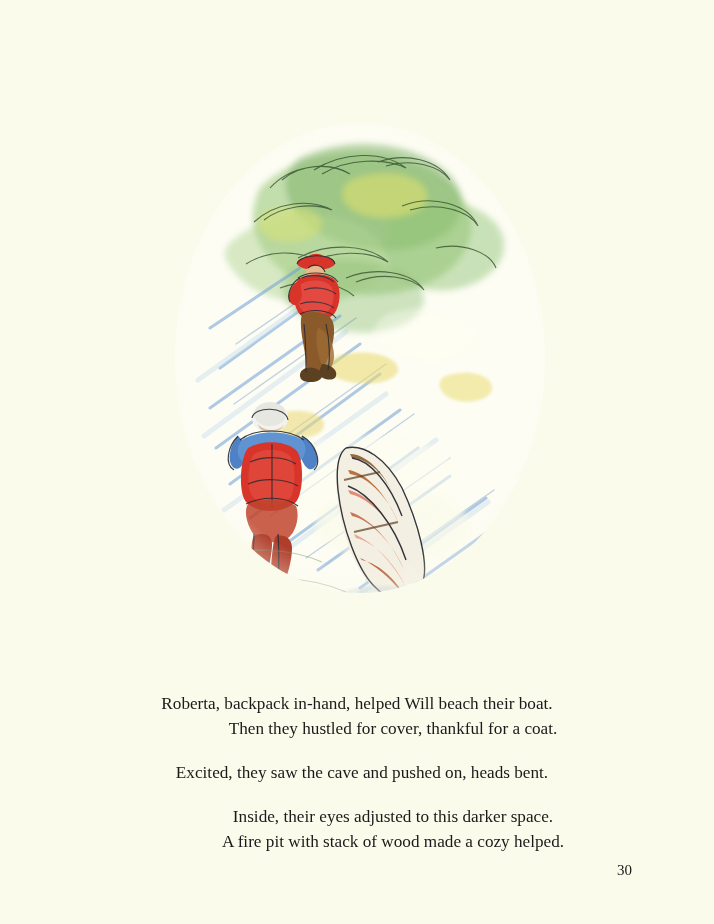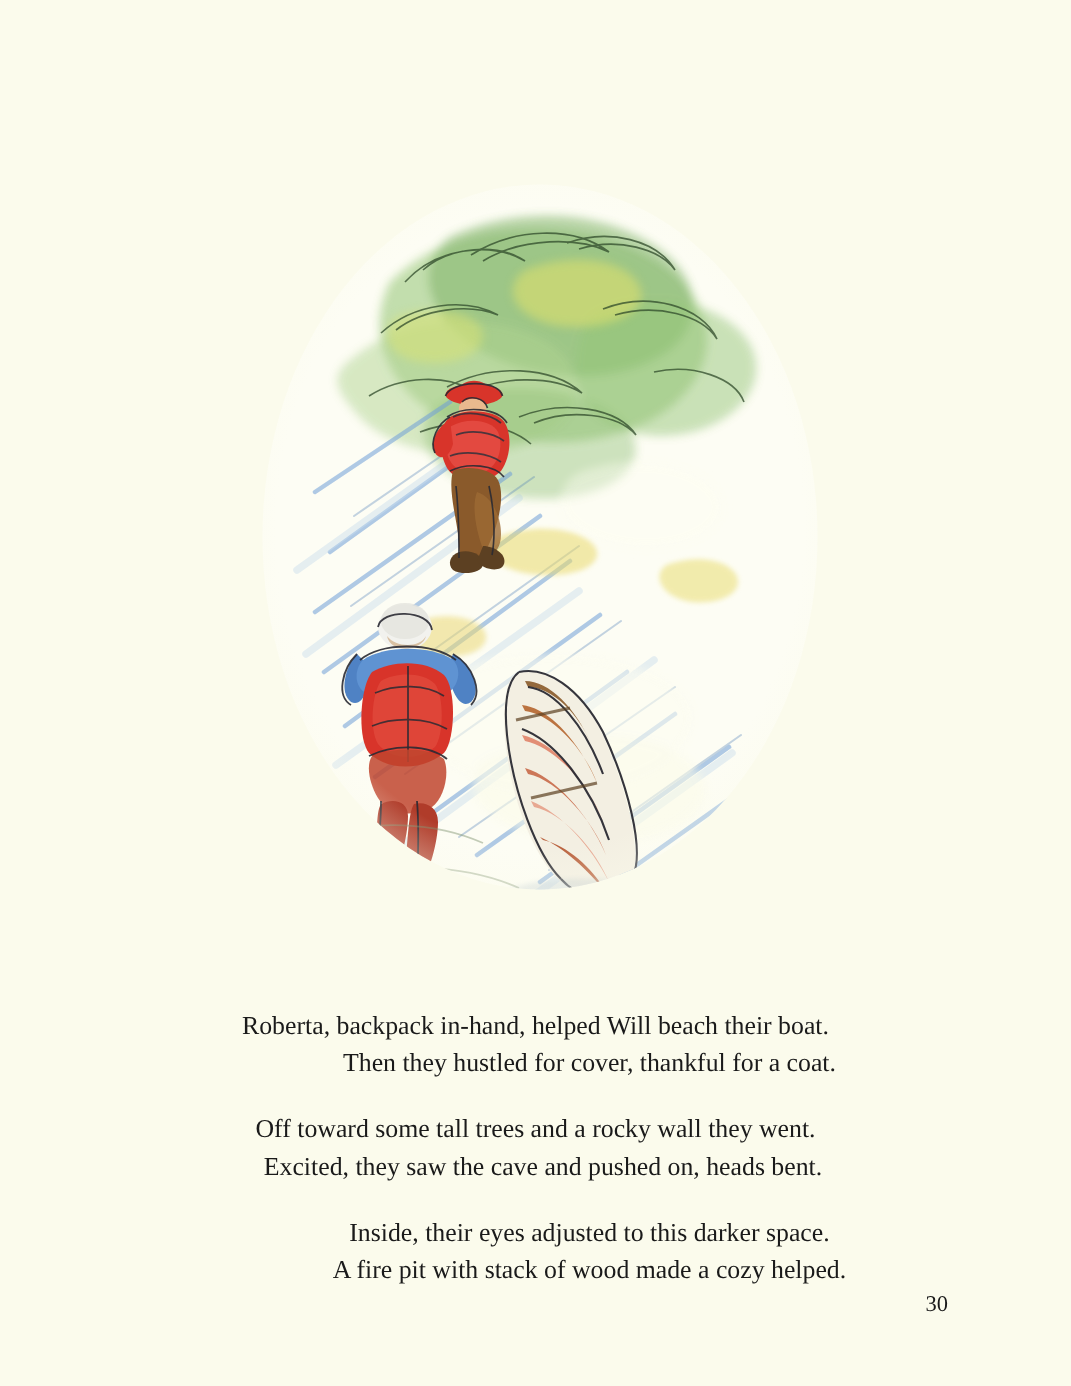--- a/index.html
+++ b/index.html
@@ -32,21 +32,21 @@
   .illustration svg {
     display: block;
     width: 100%;
     height: 100%;
   }
 
   
   .poem {
     position: absolute;
     left: 0;
-    top: 672px;
+    top: 692px;
     width: 714px;
     text-align: center;
     font-size: 17.2px;
     color: #1a1a1a;
     line-height: 1.45;
   }
   .stanza {
     margin: 0 0 19px 0;
   }
   .stanza:last-child {
@@ -287,21 +287,20 @@
       </g>
     </svg>
   </div>
 
   <div class="poem">
     <p class="stanza">
       <span class="line">Roberta, backpack in-hand, helped Will beach their boat.</span>
       <span class="line indent">Then they hustled for cover, thankful for a coat.</span>
     </p>
     <p class="stanza">
-      <span class="line">Off toward some tall trees and a rocky wall they went.</span>
       <span class="line indent2">Excited, they saw the cave and pushed on, heads bent.</span>
     </p>
     <p class="stanza">
       <span class="line indent">Inside, their eyes adjusted to this darker space.</span>
       <span class="line indent">A fire pit with stack of wood made a cozy helped.</span>
     </p>
   </div>
 
   <div class="page-number">30</div>
 

